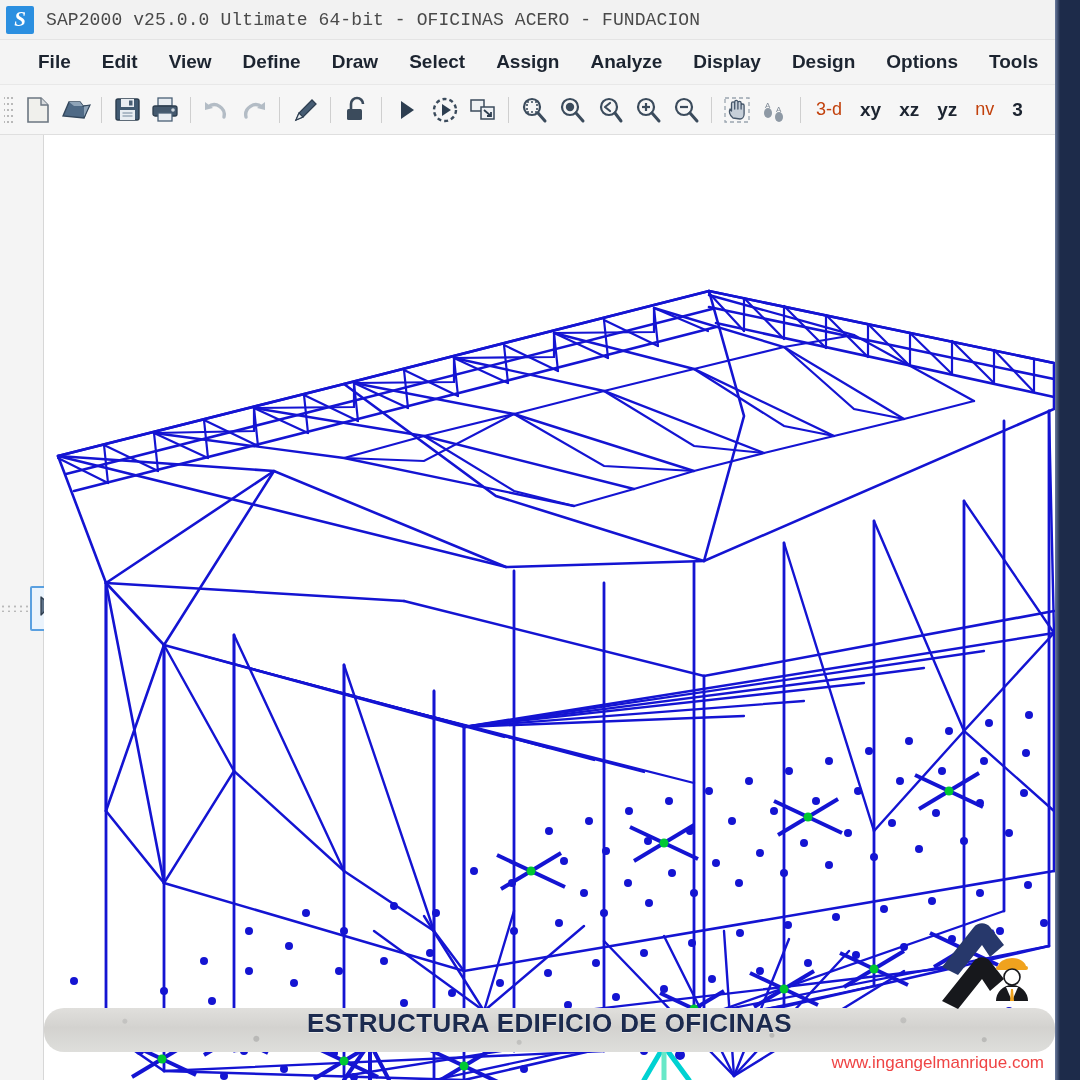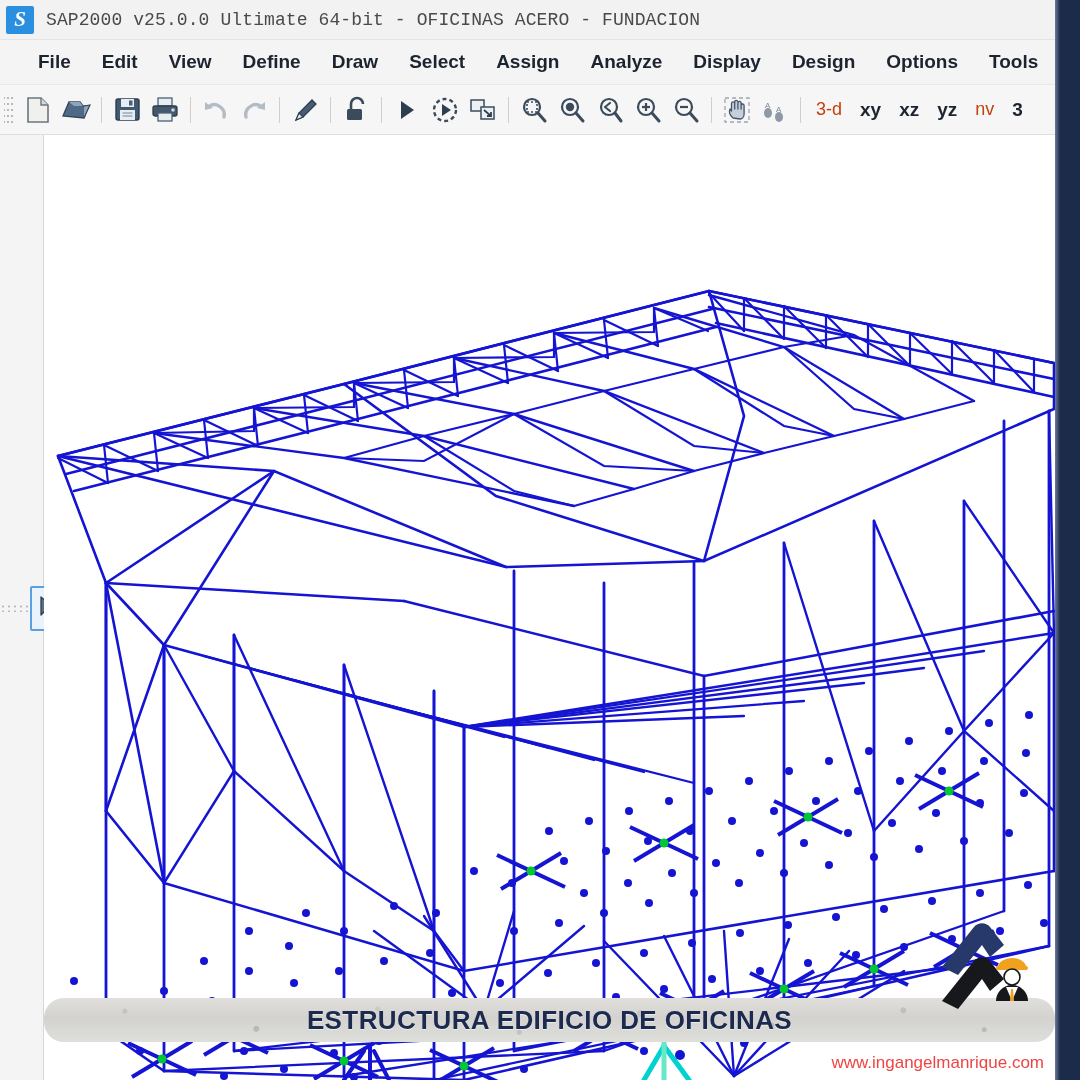--- a/index.html
+++ b/index.html
@@ -151,33 +151,33 @@
     background: #1d2b4a;
     z-index: 30;
   }
   .rightband .shine {
     position: absolute; left: 0; top: 0; width: 5px; height: 100%;
     background: linear-gradient(to right, #6a7b9e, #1d2b4a);
   }
 
   
   .banner {
-    position: absolute; left: 44px; bottom: 38px;
+    position: absolute; left: 44px; bottom: 28px;
     width: 1011px; height: 44px;
     background:
       radial-gradient(circle at 8% 30%, rgba(150,150,150,.30) 0 2px, transparent 3px),
       radial-gradient(circle at 21% 70%, rgba(120,120,120,.32) 0 2.5px, transparent 3.5px),
       radial-gradient(circle at 33% 25%, rgba(160,160,160,.25) 0 2px, transparent 3px),
       radial-gradient(circle at 47% 78%, rgba(130,130,130,.28) 0 2px, transparent 3px),
       radial-gradient(circle at 59% 35%, rgba(150,150,150,.26) 0 3px, transparent 4px),
       radial-gradient(circle at 72% 62%, rgba(120,120,120,.30) 0 2px, transparent 3px),
       radial-gradient(circle at 85% 28%, rgba(140,140,140,.30) 0 2.5px, transparent 3.5px),
       radial-gradient(circle at 93% 72%, rgba(110,110,110,.28) 0 2px, transparent 3px),
       linear-gradient(to bottom, #e0dfdc 0%, #d3d2cf 45%, #dededb 100%);
-    display: flex; align-items: center; justify-content: center;
+    display: flex; justify-content: center;
     z-index: 20;
     border-radius: 20px;
   }
   .banner-text {
     font-size: 26px; font-weight: bold; color: #1b2a4e;
     letter-spacing: .4px; white-space: nowrap;
     text-shadow: 0 1px 0 rgba(255,255,255,.55);
   }
   .site-url {
     position: absolute; right: 36px; bottom: 7px;

